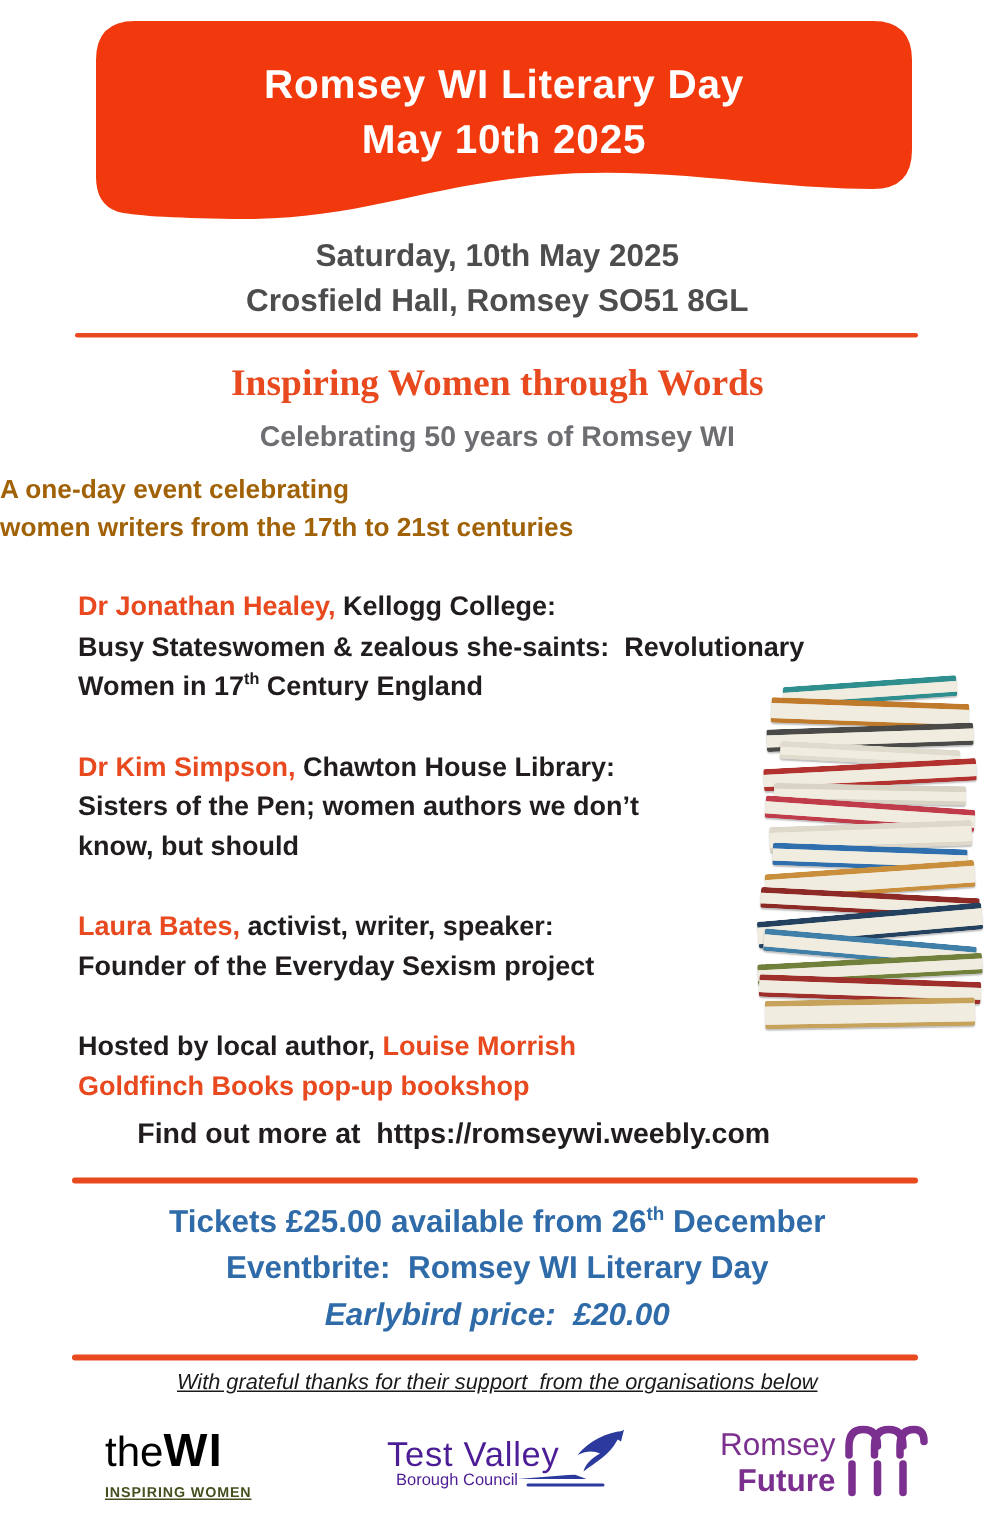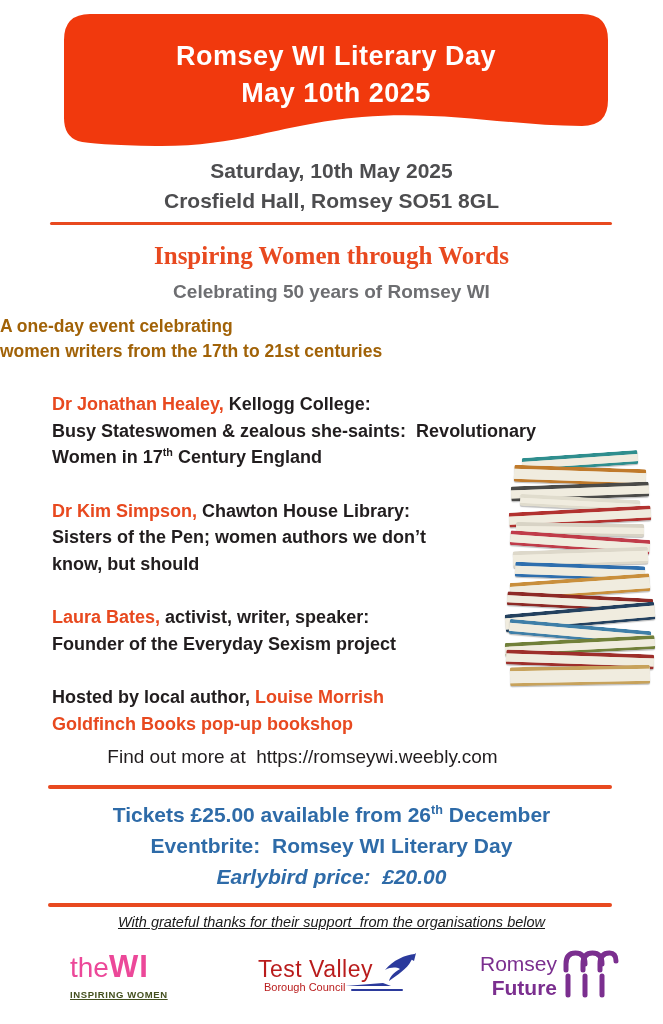--- a/index.html
+++ b/index.html
@@ -30,39 +30,39 @@
   
   .speakers{position:absolute;left:52px;top:391px;width:500px;
     font-weight:bold;font-size:18px;line-height:26.5px;color:#211d1e;}
   .speaker{margin-bottom:27px;}
   .speaker div{white-space:pre-wrap;}
   .accent{color:#e8491f;}
   sup{font-size:60%;vertical-align:super;line-height:0;}
   .italic{font-style:italic;}
   
   .findmore{position:absolute;left:0;top:746px;width:605px;text-align:center;
-    font-weight:normal;font-size:19px;color:#211d1e;}
+    font-weight:bold;font-size:19px;color:#211d1e;}
   
   .tickets{position:absolute;left:0;top:799px;width:663px;text-align:center;
     color:#2e6ba8;font-weight:bold;font-size:21px;line-height:31px;}
   .tickets div{white-space:pre-wrap;}
   
   .thanks{position:absolute;left:0;top:914px;width:663px;text-align:center;
     font-style:italic;font-size:14.5px;color:#1a1a1a;text-decoration:underline;}
   
   .books{position:absolute;left:500px;top:455px;width:160px;height:230px;
     display:flex;flex-direction:column;align-items:center;justify-content:flex-end;}
   .book{border-radius:2px;margin-top:-1px;box-shadow:0 1px 1px rgba(0,0,0,.25);background:#f0ecdf;}
   
   .wi-logo{position:absolute;left:70px;top:952px;width:110px;text-align:left;}
-  .wi-word{color:#ec4899;line-height:30px;}
+  .wi-word{color:#000000;line-height:30px;}
   .wi-the{font-size:28px;font-weight:400;}
   .wi-wi{font-size:31px;font-weight:800;letter-spacing:1px;}
   .wi-tag{color:#44501f;font-size:9.5px;font-weight:800;letter-spacing:.6px;margin-top:2px;text-decoration:underline;}
-  .tv-logo{position:absolute;left:258px;top:956px;width:160px;color:#b91c1c;}
+  .tv-logo{position:absolute;left:258px;top:956px;width:160px;color:#4c1d95;}
   .tv-row{display:flex;align-items:flex-start;}
   .tv-name{font-size:23px;font-weight:500;letter-spacing:.5px;}
   .tv-sub{font-size:11px;margin-left:6px;margin-top:-2px;}
   .tv-fish{margin-left:2px;margin-top:-4px;}
   .rf-logo{position:absolute;left:480px;top:948px;display:flex;align-items:flex-start;color:#7b2f8f;}
   .rf-text{text-align:right;line-height:24px;margin-top:4px;}
   .rf-line1{font-size:21px;}
   .rf-line2{font-size:21px;font-weight:bold;}
   .rf-arches{margin-left:4px;}
 </style>

